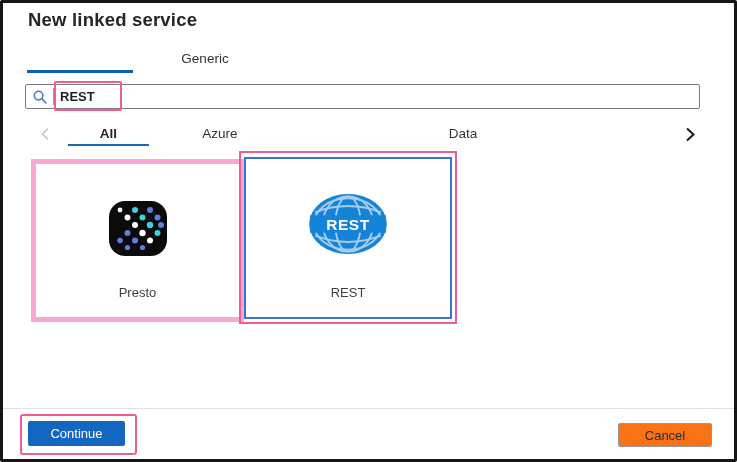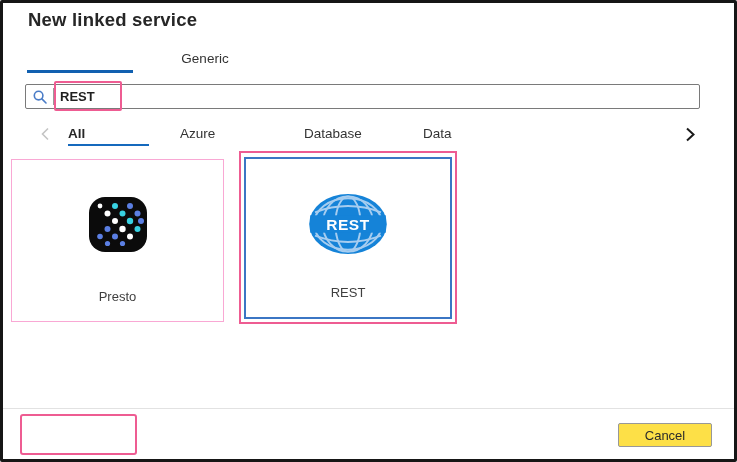--- a/index.html
+++ b/index.html
@@ -63,21 +63,21 @@
   .annot { 
     position: absolute; border: 2px solid #ee5c92;
     border-radius: 2px; background: transparent;
     pointer-events: none; z-index: 10;
   }
   .annot-search { left: 54px; top: 81px; width: 68px; height: 30px; }
 
   
   .cat-item {
     position: absolute; top: 126px; height: 18px;
-    font-size: 13.5px; color: #333333;
+    text-align: center; font-size: 13.5px; color: #333333;
     cursor: pointer; white-space: nowrap;
   }
   .cat-item.selected { font-weight: 700; color: #262626; }
   .cat-all      { left: 68px;  width: 81px; }
   .cat-azure    { left: 180px; width: 80px; }
   .cat-database { left: 304px; width: 100px; }
   .cat-file     { left: 423px; width: 80px; }
   .cat-generic  { left: 539px; width: 130px; }
   .cat-underline {
     position: absolute; left: 68px; top: 144px;
@@ -88,22 +88,22 @@
     display: flex; align-items: center; justify-content: center; cursor: pointer;
   }
   .chev-left  { left: 37px; }
   .chev-right { left: 682px; }
 
   
   .tile {
     position: absolute; background: #ffffff; cursor: pointer;
   }
   .tile-presto {
-    left: 11px; top: 159px; width: 213px; height: 163px;
-    border: 1px solid #f9a8d4;
+    left: 31px; top: 159px; width: 213px; height: 163px;
+    border: 5px solid #f9a8d4;
   }
   .annot-rest-tile {
     left: 239px; top: 151px; width: 218px; height: 173px;
     border-radius: 0;
   }
   .tile-rest {
     left: 244px; top: 157px; width: 208px; height: 162px;
     border: 2px solid #3b76c4;
   }
   .tile-icon-wrap {
@@ -127,21 +127,21 @@
     width: 97px; height: 25px;
     background: #1467c0; color: #ffffff;
     border: none; border-radius: 2px;
     font-family: "Liberation Sans", sans-serif;
     font-size: 13px; cursor: pointer;
   }
   .annot-continue { left: 20px; top: 414px; width: 117px; height: 41px; border-radius: 3px; }
   .btn-cancel {
     position: absolute; left: 618px; top: 423px;
     width: 94px; height: 24px;
-    background: #fde047; color: #2b2b2b;
+    background: #f97316; color: #2b2b2b;
     border: 1px solid #989898; border-radius: 2px;
     font-family: "Liberation Sans", sans-serif;
     font-size: 13px; cursor: pointer;
   }
 </style>
 </head>
 <body>
 
 <div class="screen">
 
@@ -163,21 +163,20 @@
   <div class="annot annot-search"></div>
 
   <div class="cat-chevron chev-left">
     <svg width="11" height="16" viewBox="0 0 11 16">
       <polyline points="8,2.5 2.5,8 8,13.5" fill="none" stroke="#c4c4c4" stroke-width="1.6"></polyline>
     </svg>
   </div>
   <div class="cat-item cat-all selected">All</div>
   <div class="cat-underline"></div>
   <div class="cat-item cat-azure">Azure</div>
-  <div class="cat-item cat-database">Database</div>
   <div class="cat-item cat-file">Data</div>
   <div class="cat-chevron chev-right">
     <svg width="12" height="17" viewBox="0 0 12 17">
       <polyline points="3,2.5 9.5,8.5 3,14.5" fill="none" stroke="#1a1a1a" stroke-width="2"></polyline>
     </svg>
   </div>
 
   <div class="tile tile-presto">
     <div class="tile-icon-wrap">
       <svg width="60" height="57" viewBox="0 0 60 57">
@@ -215,17 +214,18 @@
         <path d="M8 21 Q42 8 76 21" fill="none" stroke="#a6cdf0" stroke-width="2"></path>
         <path d="M8 45 Q42 58 76 45" fill="none" stroke="#a6cdf0" stroke-width="2"></path>
         <rect x="3" y="24" width="78" height="18" fill="#1583d8"></rect>
         <text x="42" y="39.5" text-anchor="middle" fill="#ffffff" font-family="Liberation Sans, sans-serif" font-size="16" font-weight="700" letter-spacing="0.5">REST</text>
       </svg>
     </div>
     <div class="tile-label">REST</div>
   </div>
 
   <div class="footer-divider"></div>
+  <button class="btn-continue">Continue</button>
   <div class="annot annot-continue"></div>
   <button class="btn-cancel">Cancel</button>
 
   <div class="frame"></div>
 </div>
 
 </body></html>

